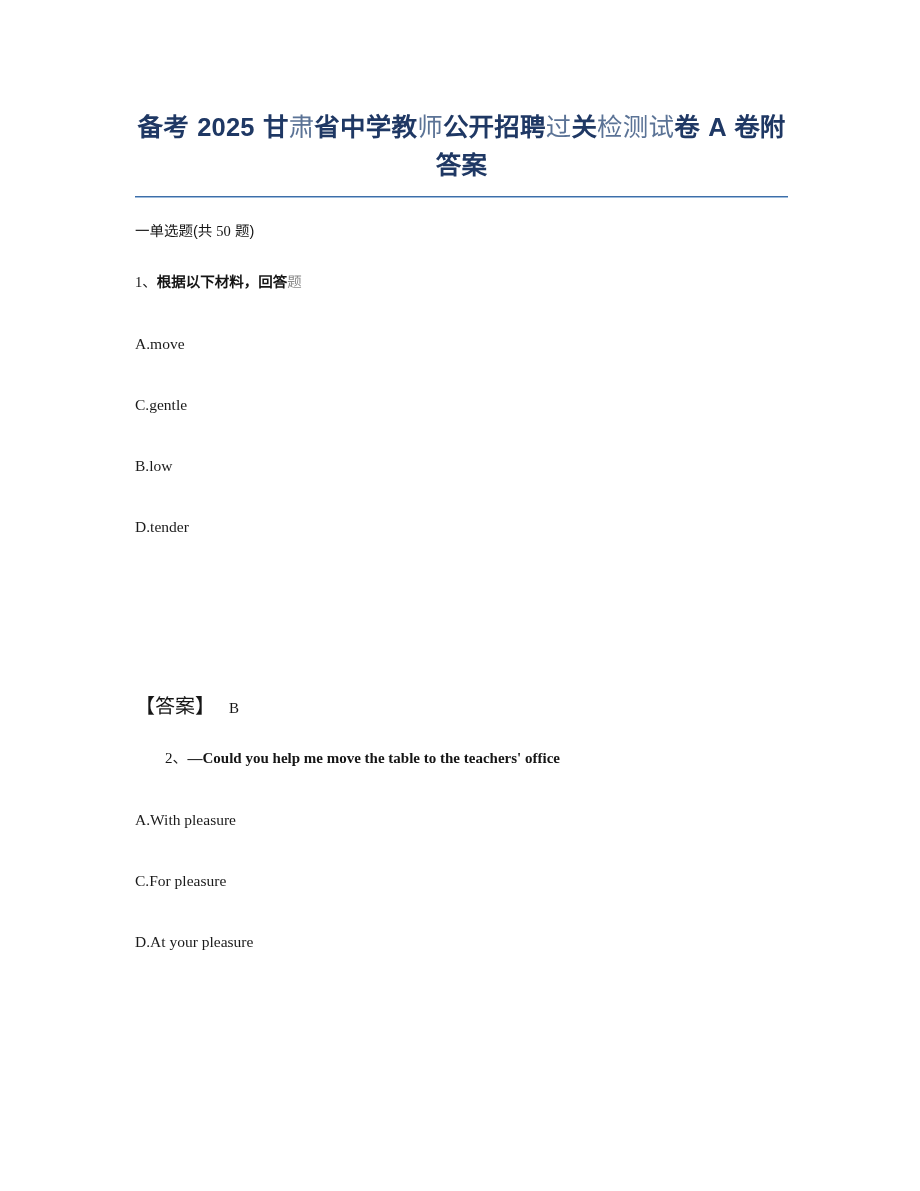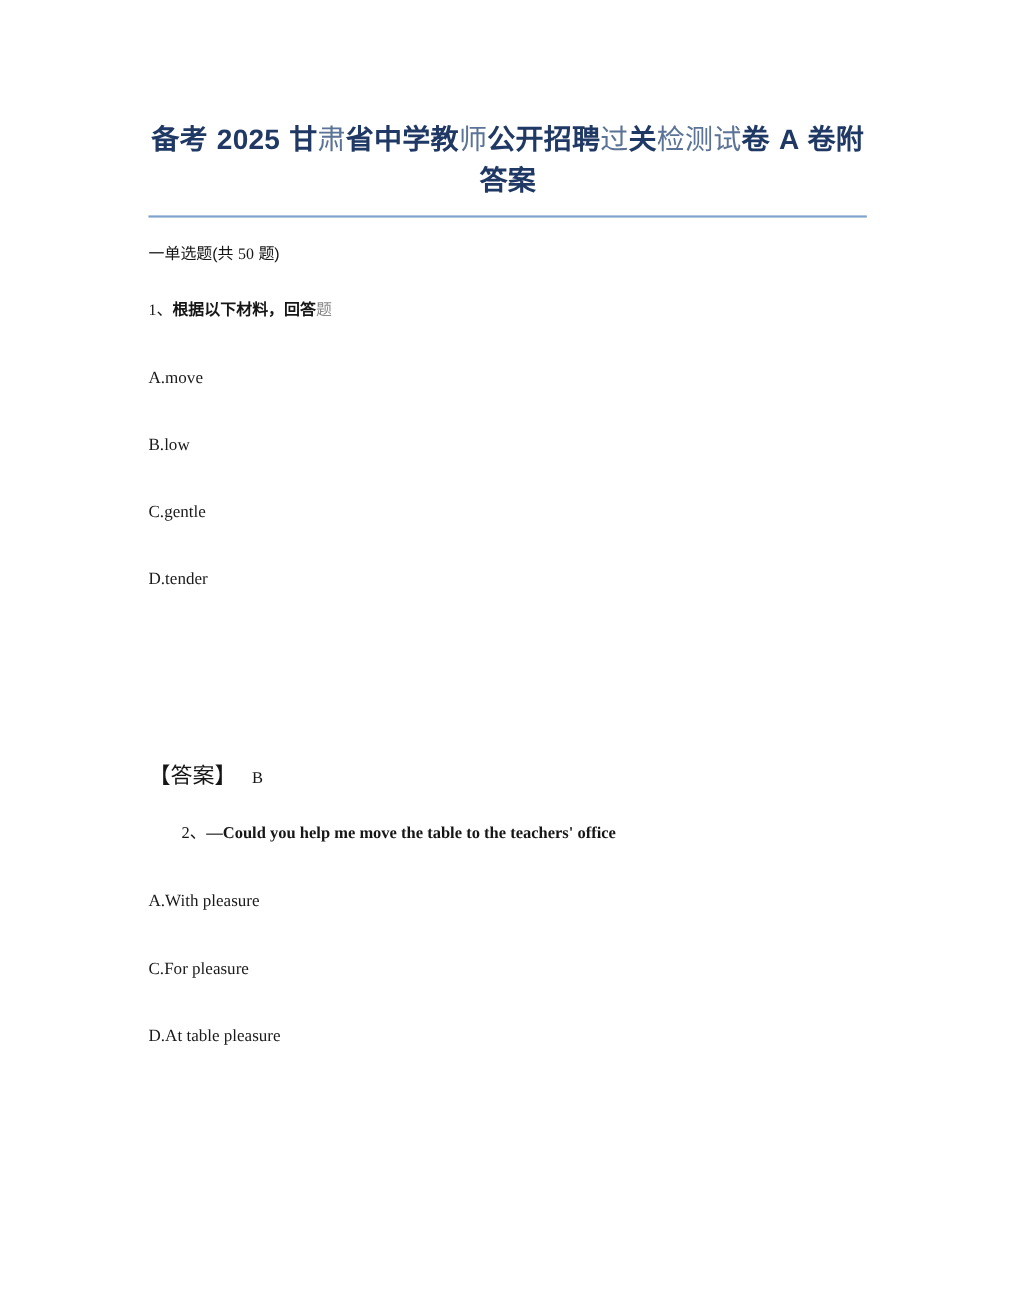--- a/index.html
+++ b/index.html
@@ -134,28 +134,28 @@
 
     <h1 class="doc-title"><span>备考 2025 甘</span><span class="soft">肃</span><span>省中学教</span><span class="soft">师</span><span>公开招聘</span><span class="soft">过</span><span>关</span><span class="soft">检测试</span><span>卷 A 卷附答案</span></h1>
 
     <div class="title-rule"></div>
 
     <p class="section-heading"><span>一单选题(共 </span><span class="num">50</span><span> 题)</span></p>
 
     <p class="question-stem cjk q1-stem"><span class="qnum">1、</span><span>根据以下材料，回答</span><span class="soft">题</span></p>
 
     <p class="option">A.move</p>
+    <p class="option">C.gentle</p>
     <p class="option">B.low</p>
-    <p class="option">C.gentle</p>
     <p class="option">D.tender</p>
 
     <div class="material-gap"></div>
 
     <p class="answer-line"><span class="answer-label">【答案】</span><span class="answer-value">B</span></p>
 
     <p class="question-stem q2-stem"><span class="qnum">2、</span><span>—Could you help me move the table to the teachers' office</span></p>
 
     <p class="option">A.With pleasure</p>
     <p class="option">C.For pleasure</p>
-    <p class="option">D.At table pleasure</p>
+    <p class="option">D.At your pleasure</p>
 
   </div>
 </div>
 
 </body></html>

